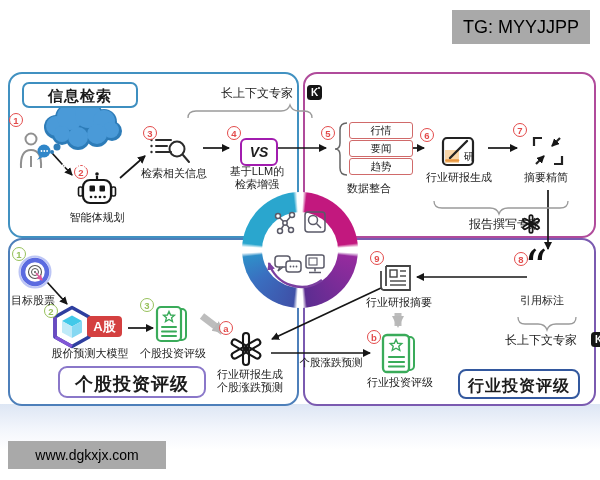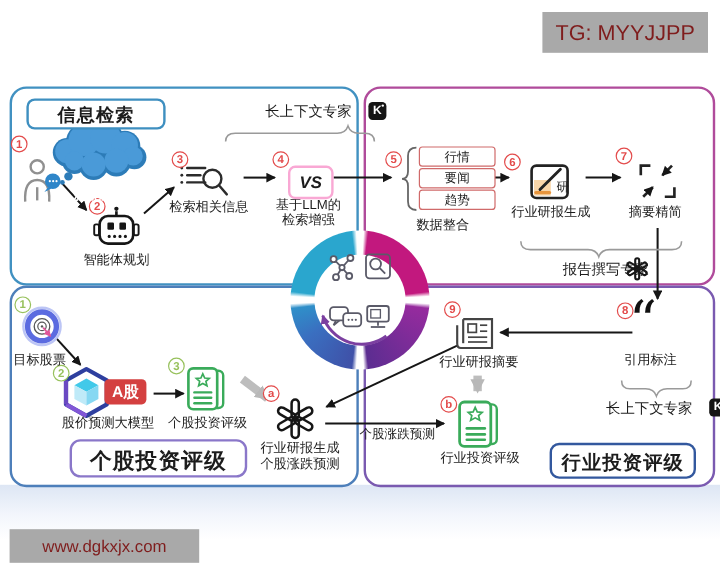--- a/index.html
+++ b/index.html
@@ -16,21 +16,21 @@
   .q-bl{left:8px;top:238px;width:287px;height:164px;border:2.5px solid #4d7fba;}
   .q-br{left:303px;top:238px;width:289px;height:164px;border:2.5px solid #7a5ab0;}
   
   .pill{background:#fff;border-radius:7px;display:flex;align-items:flex-end;justify-content:center;
         font-weight:bold;letter-spacing:1px;}
   .p-info{left:22px;top:82px;width:112px;height:22px;border:2px solid #3e8fc0;font-size:15px;}
   .p-report{left:462px;top:82px;width:114px;height:22px;border:2px solid #b5489b;font-size:15px;}
   .p-stock{left:58px;top:366px;width:144px;height:28px;border:2.5px solid #8a77c9;font-size:18px;border-radius:9px;}
   .p-industry{left:458px;top:369px;width:118px;height:26px;border:2.5px solid #33589e;font-size:16px;border-radius:8px;}
   
-  .wm{background:#a9a9a9;color:#7f1d1d;display:flex;align-items:center;justify-content:center;}
+  .wm{background:#a9a9a9;color:#000000;display:flex;align-items:center;justify-content:center;}
   .wm-top{left:452px;top:10px;width:138px;height:34px;font-size:18px;}
   .wm-bottom{left:8px;top:441px;width:158px;height:28px;font-size:14px;}
   
   .mk{width:14px;height:14px;border-radius:50%;background:#fff;display:flex;align-items:center;
       justify-content:center;font-size:9.5px;font-weight:bold;box-sizing:border-box;}
   .mk-red{border:1.4px solid #e34b4b;color:#e34b4b;}
   .mk-green{border:1.4px solid #97c15c;color:#97c15c;}
   
   .lbl{transform:translateX(-50%);font-size:11px;line-height:13px;text-align:center;white-space:nowrap;}
   .lbl-s{font-size:10.5px;}
@@ -42,21 +42,21 @@
   .ring{left:242px;top:192px;width:116px;height:116px;border-radius:50%;
     background:conic-gradient(from 0deg,
       #ffffff 0deg 3deg, #c2187e 7deg 83deg, #ffffff 87deg 93deg,
       #962b9e 97deg, #5c2d91 173deg, #ffffff 177deg 183deg,
       #3f51a8 187deg, #3a6fc0 235deg, #2f8fc9 263deg, #ffffff 267deg 273deg,
       #2aa6ce 277deg 353deg, #ffffff 357deg 360deg);}
   .ring-inner{left:20px;top:20px;width:76px;height:76px;border-radius:50%;background:#fff;}
   
   .databox{left:349px;width:64px;height:17px;border:1.5px solid #d06a6a;border-radius:3px;background:#fff;
            display:flex;align-items:center;justify-content:center;font-size:10.5px;box-sizing:border-box;}
-  .vsbox{left:240px;top:138px;width:34px;height:24px;border:2px solid #f9a8d4;border-radius:6px;background:#fff;
+  .vsbox{left:240px;top:138px;width:34px;height:24px;border:2px solid #a21caf;border-radius:6px;background:#fff;
          display:flex;align-items:center;justify-content:center;font-size:14px;font-weight:bold;font-style:italic;}
   .abadge{left:87px;top:316px;width:35px;height:21px;background:#d44040;border-radius:4px;color:#fff;
           display:flex;align-items:center;justify-content:center;font-size:13px;font-weight:bold;}
   .quote{font-family:"DejaVu Serif","Liberation Serif",serif;font-size:46px;color:#111;line-height:30px;}
   .cloud-text{transform:translateX(-50%);color:#fff;font-size:11.5px;font-weight:bold;white-space:nowrap;}
 </style>
 </head>
 <body>
 
 <div class="canvas">

